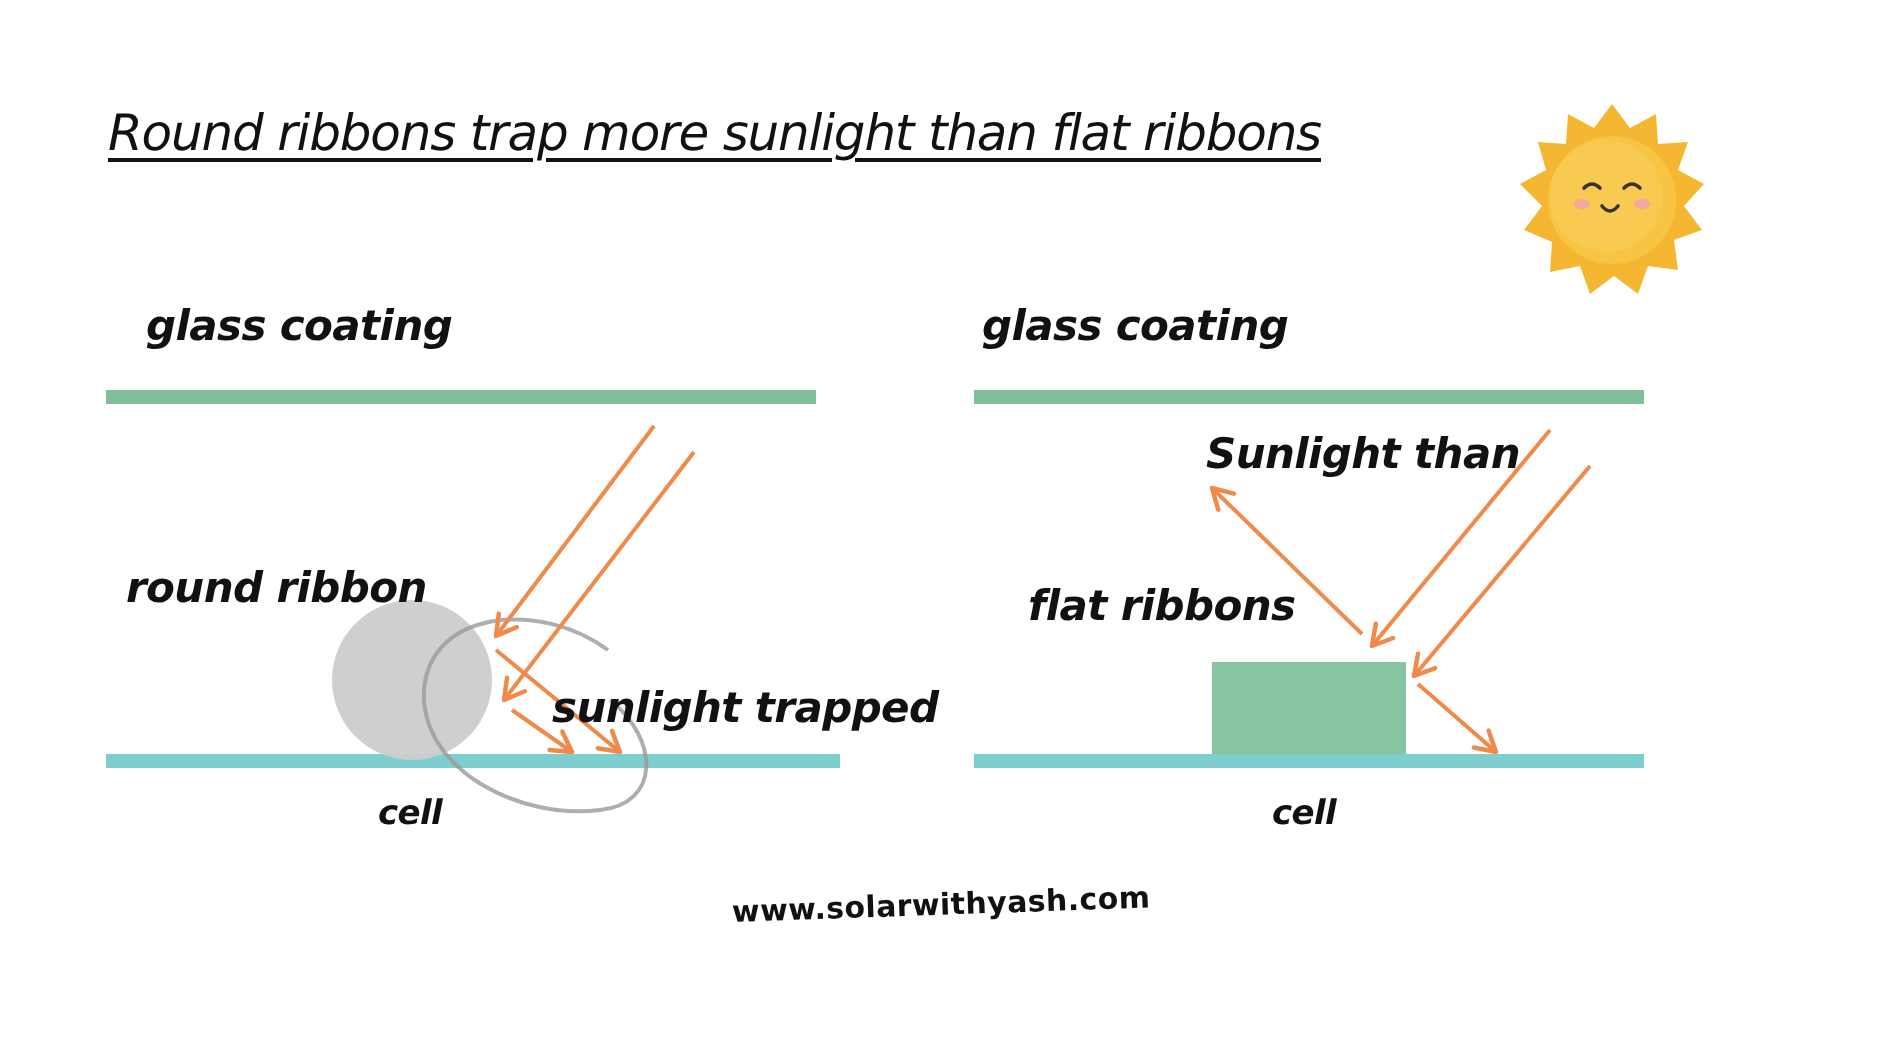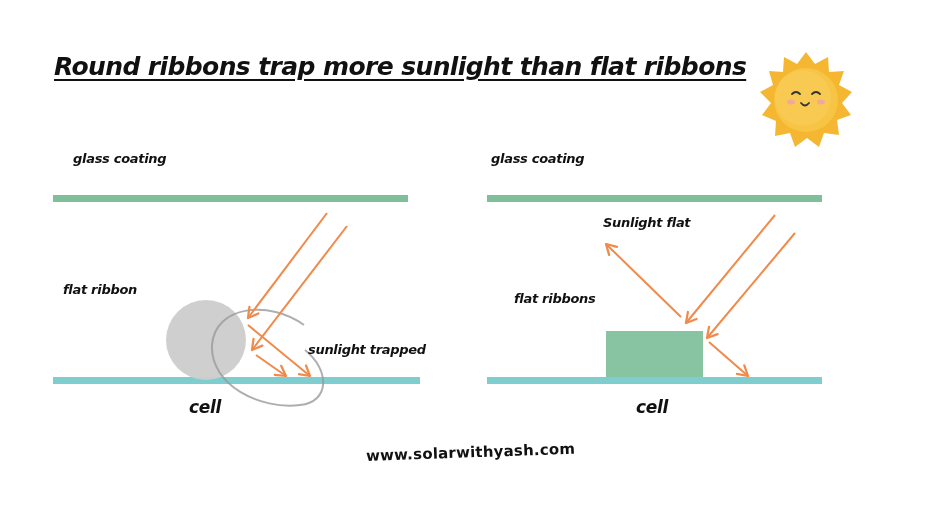--- a/index.html
+++ b/index.html
@@ -1,23 +1,23 @@
 <!DOCTYPE html>
 <html><head>
 <meta charset="utf-8">
 <style>
   html, body { margin: 0; padding: 0; background: #ffffff; }
   body { width: 940px; height: 529px; position: relative; overflow: hidden;
          font-family: "DejaVu Sans", "Liberation Sans", sans-serif; }
   .label { position: absolute; font-weight: bold; font-style: italic; color: #111;
            white-space: nowrap; letter-spacing: -0.3px; }
-  .title { position: absolute; left: 54px; top: 52px; font-size: 25px; font-weight: bold;
+  .title { position: absolute; left: 54px; top: 52px; font-size: 25px; font-weight: normal;
            font-style: italic; text-decoration: underline; text-decoration-thickness: 2px;
            text-underline-offset: 4px; color: #111; letter-spacing: -0.6px; white-space: nowrap; }
-  .lbl-md { font-size: 13px; }
+  .lbl-md { font-size: 21px; }
   .lbl-lg { font-size: 17px; }
   .url { position: absolute; left: 366px; top: 447px; font-size: 15px; font-weight: bold;
          color: #111; transform: rotate(-2deg); transform-origin: left center; letter-spacing: 0.2px; }
   svg.scene { position: absolute; left: 0; top: 0; }
 </style>
 </head>
 <body>
 
 <div class="title">Round ribbons trap more sunlight than flat ribbons</div>
 
@@ -57,22 +57,22 @@
     <circle cx="-3" cy="-2" r="28" fill="#f8ca52"></circle>
     <path d="M-14,-6 q4,-4 8,0" fill="none" stroke="#333" stroke-width="1.8" stroke-linecap="round"></path>
     <path d="M6,-6 q4,-4 8,0" fill="none" stroke="#333" stroke-width="1.8" stroke-linecap="round"></path>
     <path d="M-5,3 q4,5 8,0" fill="none" stroke="#333" stroke-width="1.8" stroke-linecap="round"></path>
     <ellipse cx="-15" cy="2" rx="4" ry="2.5" fill="#f4a6a0"></ellipse>
     <ellipse cx="15" cy="2" rx="4" ry="2.5" fill="#f4a6a0"></ellipse>
   </g>
 </svg>
 
 <div class="label lbl-md" style="left:73px; top:151px;">glass coating</div>
-<div class="label lbl-md" style="left:63px; top:282px;">flat ribbon</div>
-<div class="label lbl-md" style="left:308px; top:342px;">sunlight trapped</div>
+<div class="label lbl-md" style="left:63px; top:282px;">round ribbon</div>
+<div class="label lbl-md" style="left:276px; top:342px;">sunlight trapped</div>
 <div class="label lbl-lg" style="left:189px; top:397px;">cell</div>
 
 <div class="label lbl-md" style="left:491px; top:151px;">glass coating</div>
-<div class="label lbl-md" style="left:603px; top:215px;">Sunlight flat</div>
+<div class="label lbl-md" style="left:603px; top:215px;">Sunlight than</div>
 <div class="label lbl-md" style="left:514px; top:291px;">flat ribbons</div>
 <div class="label lbl-lg" style="left:636px; top:397px;">cell</div>
 
 <div class="url">www.solarwithyash.com</div>
 
 </body></html>

